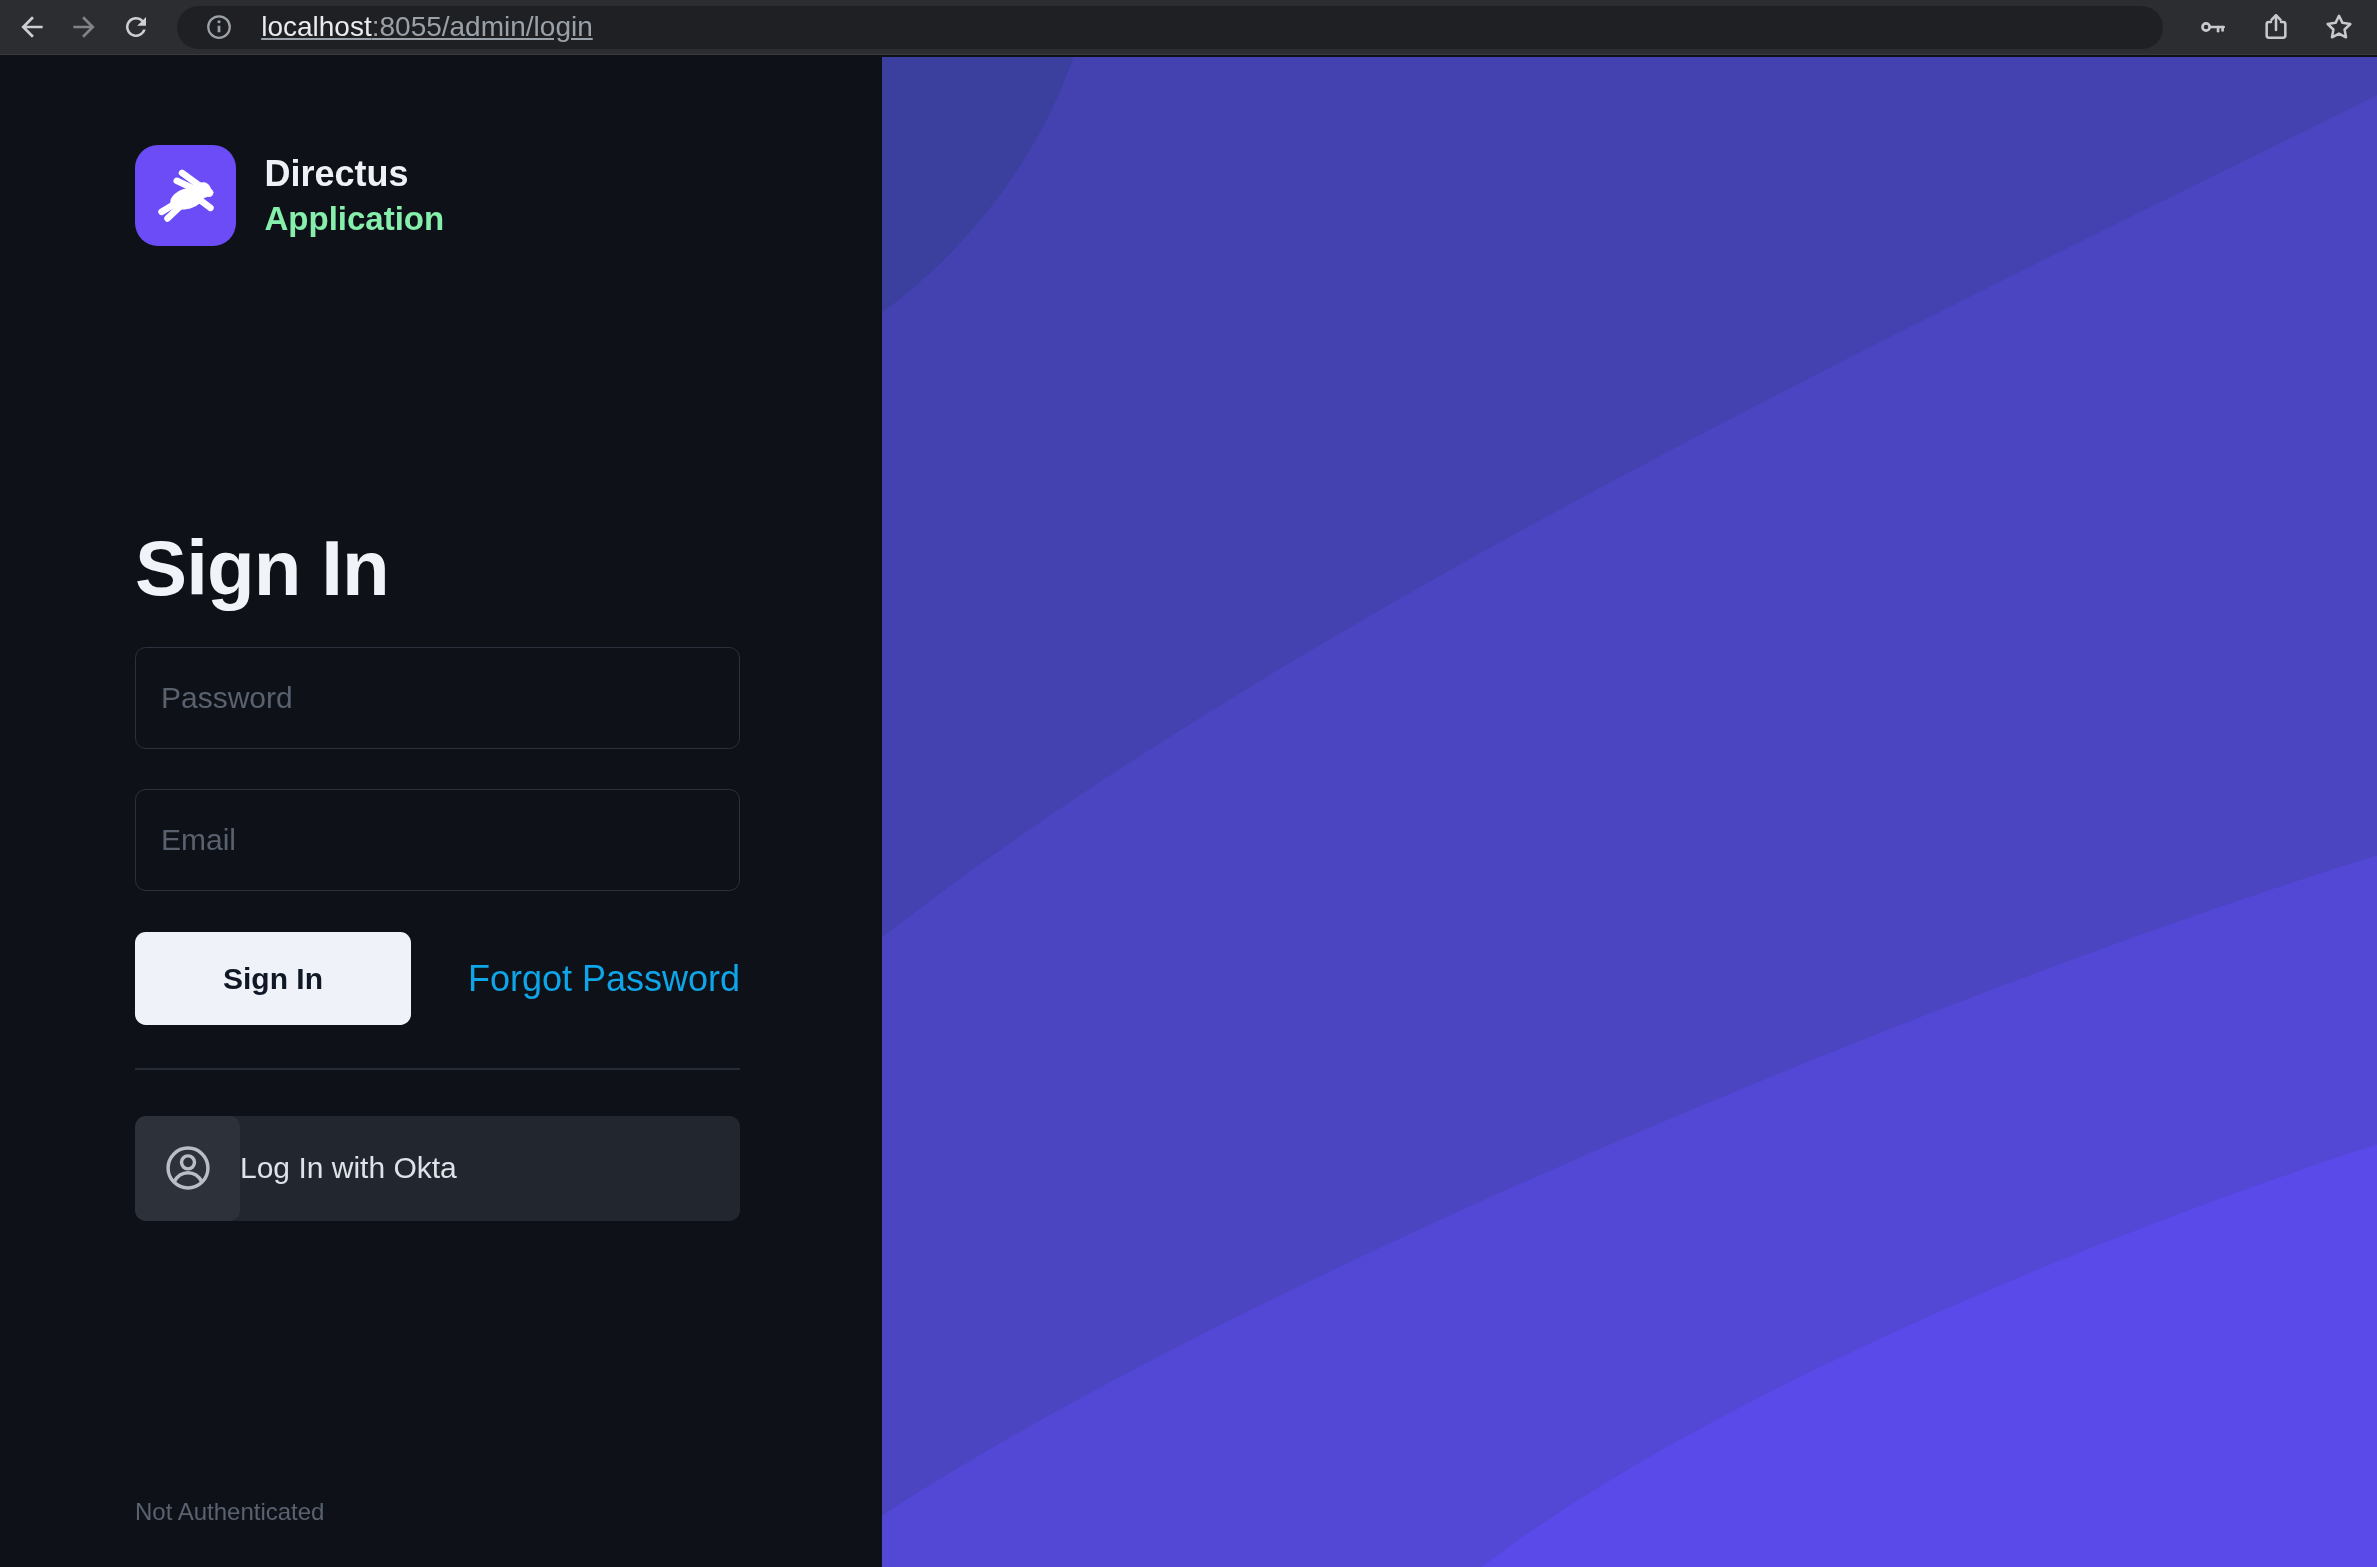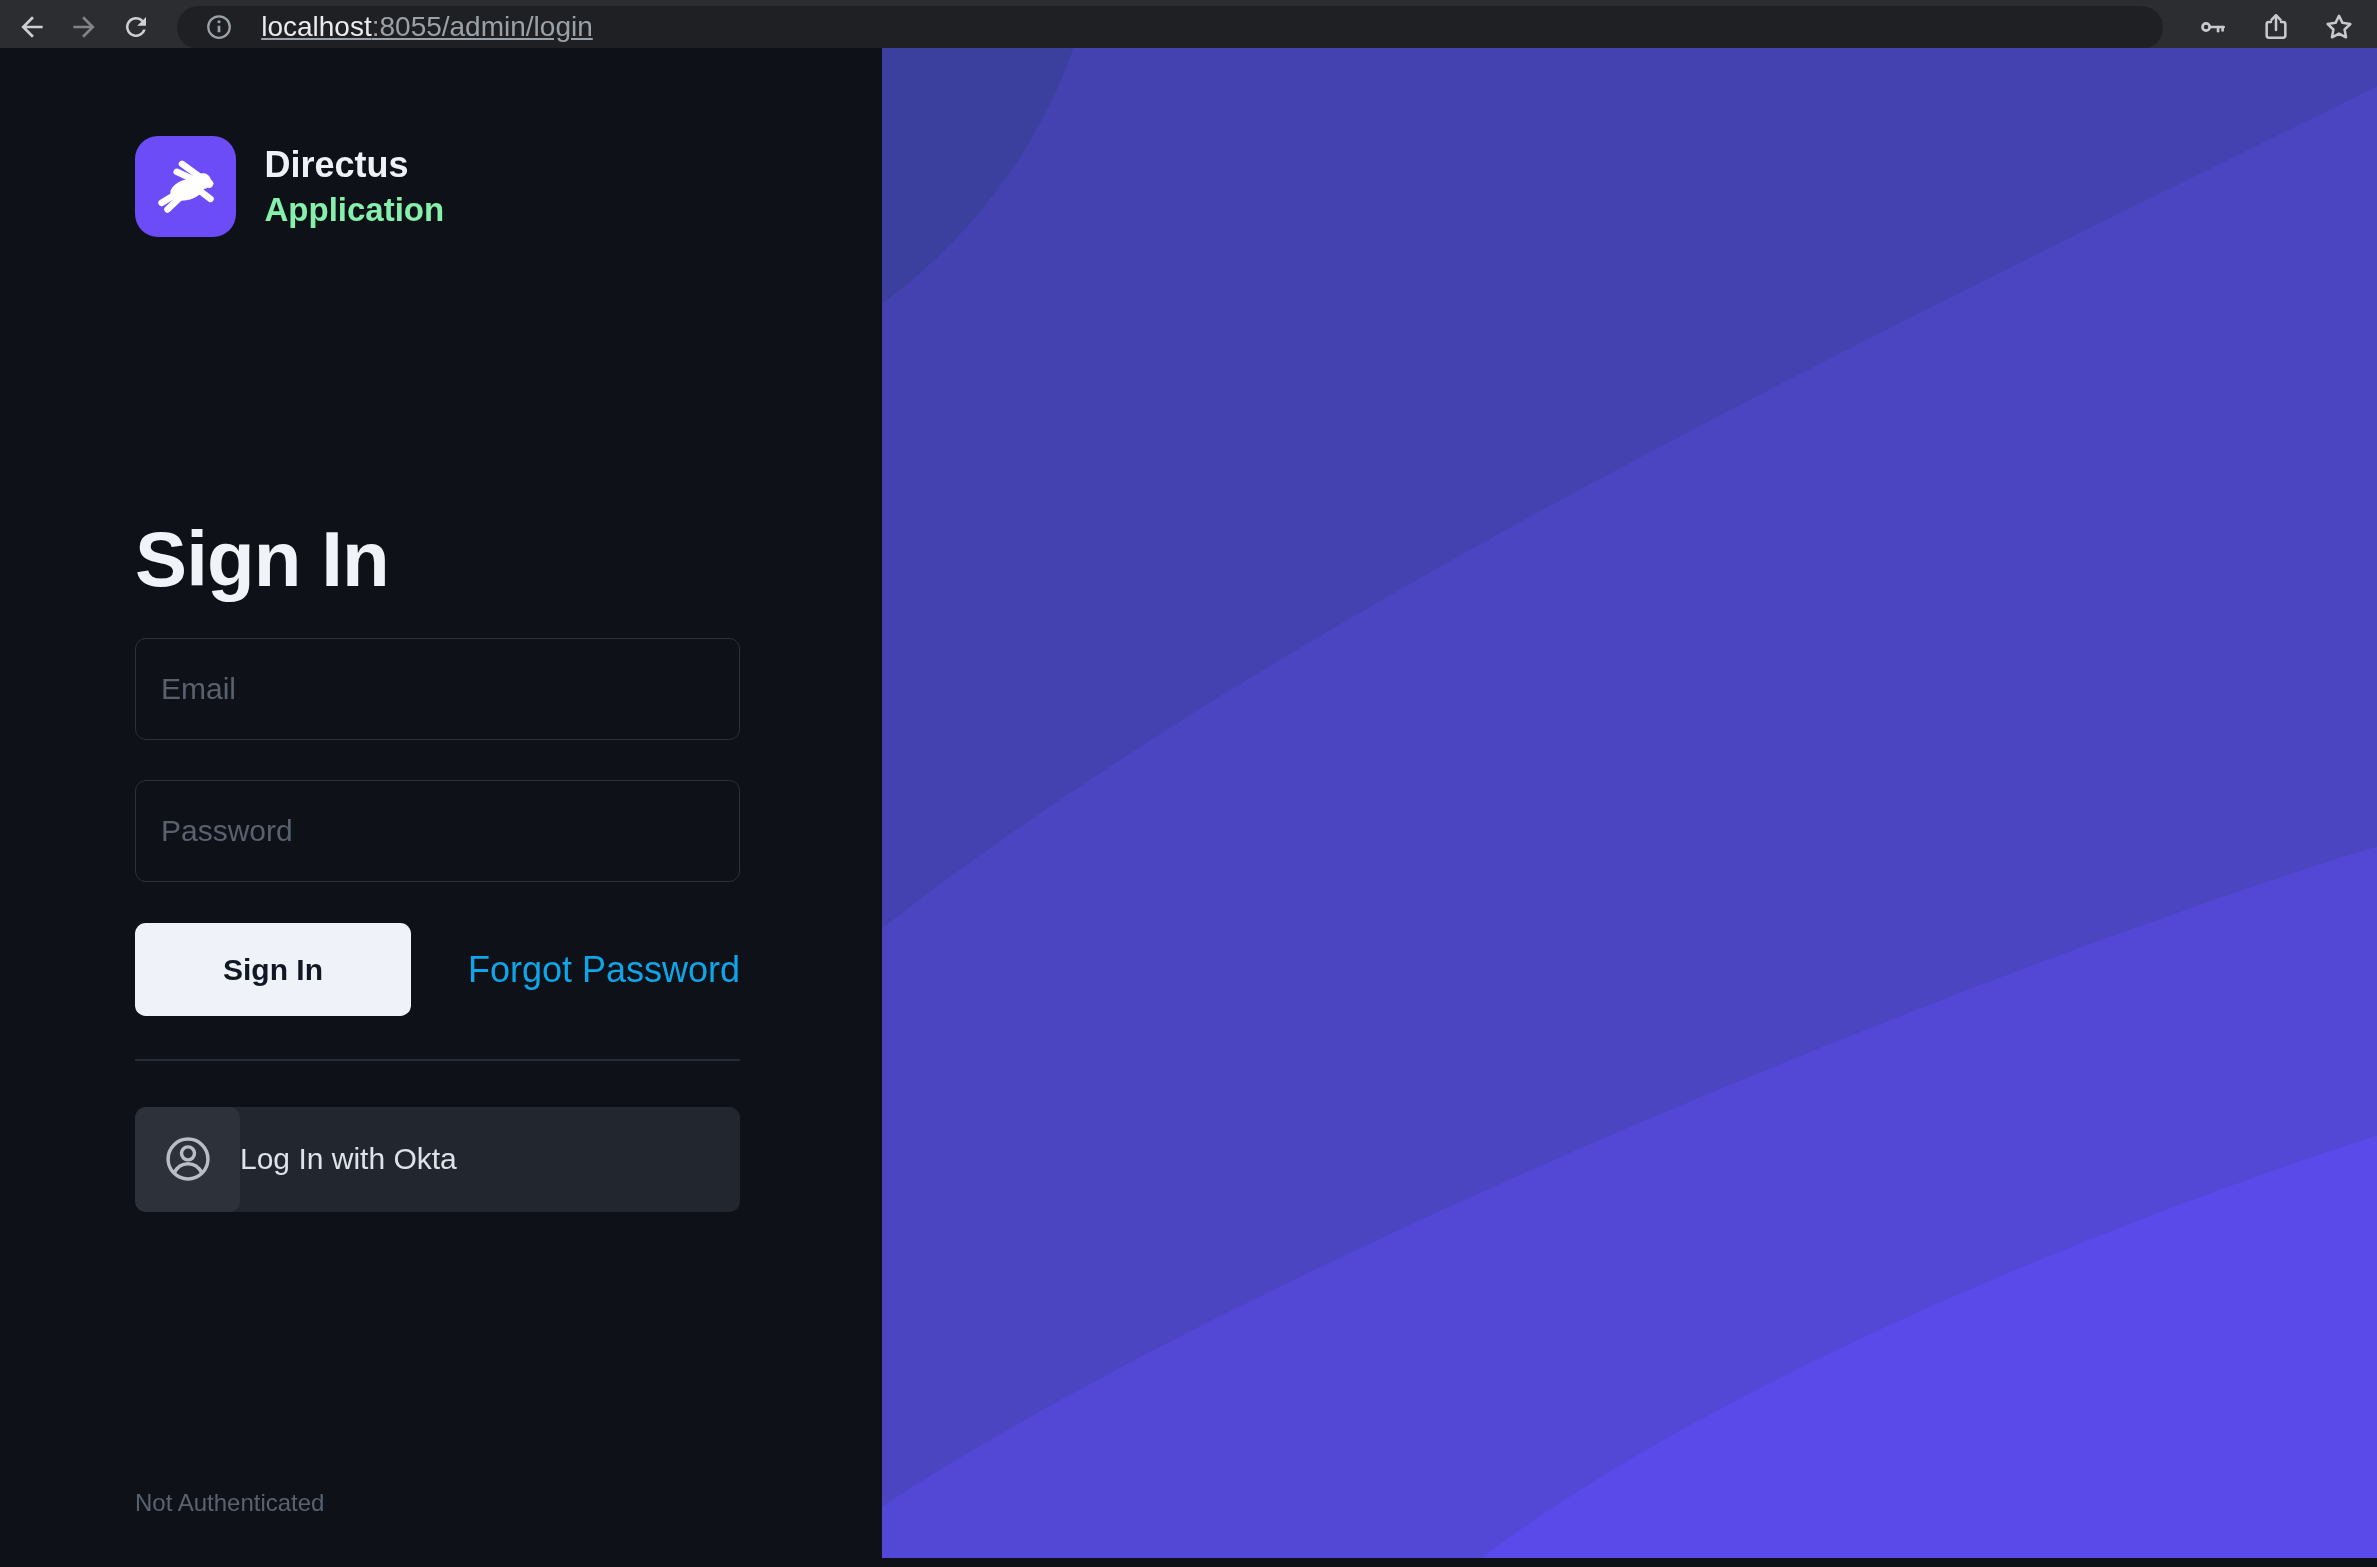--- a/index.html
+++ b/index.html
@@ -14,21 +14,21 @@
              border-radius:50%; flex:0 0 auto; cursor:pointer; }
   .nav-btn + .nav-btn { margin-left:16px; }
   .omnibox { flex:1 1 auto; height:43px; margin:0 32px 0 23px; background:#1f2023;
              border-radius:21.4px; display:flex; align-items:center; padding:0 27px; }
   .url { font-size:28px; margin-left:27px; color:#9aa1a8; white-space:nowrap;text-decoration:underline; }
   .url .host { color:#e9ebee; }
   .tb-right { display:flex; align-items:center; flex:0 0 auto; }
   .tb-right .nav-btn + .nav-btn { margin-left:27px; }
 
   
-  .page { position:absolute; top:48px; left:0; width:2377px; height:1510px; display:flex; }
+  .page { position:absolute; top:57px; left:0; width:2377px; height:1510px; display:flex; }
   .panel { position:relative; width:882px; height:100%; background:#0e1218; flex:0 0 auto; }
   .art { position:relative; flex:1 1 auto; height:100%; }
   .art svg { position:absolute; inset:0; width:100%; height:100%; display:block; }
 
   
   .brand { display:flex; align-items:center; margin:88px 0 0 135px; }
   .logo { width:101px; height:101px; border-radius:23px; background:#6b4cf6;
           display:flex; align-items:center; justify-content:center; flex:0 0 auto; }
   .brand-text { margin-left:28.5px; }
   .brand-title { font-size:36px; font-weight:bold; color:#eef1f5; line-height:1.15; }
@@ -133,22 +133,22 @@
       </div>
       <div class="brand-text">
         <div class="brand-title">Directus</div>
         <div class="brand-sub">Application</div>
       </div>
     </div>
 
     <h1 class="heading">Sign In</h1>
 
     <div class="form">
+      <input class="field" type="password" placeholder="Password" style="">
       <input class="field" type="text" placeholder="Email" style="">
-      <input class="field" type="password" placeholder="Password" style="">
 
       <div class="actions">
         <button class="signin-btn">Sign In</button>
         <span class="forgot">Forgot Password</span>
       </div>
 
       <hr class="divider">
 
       <button class="sso-btn">
         <span class="sso-icon-cell">

